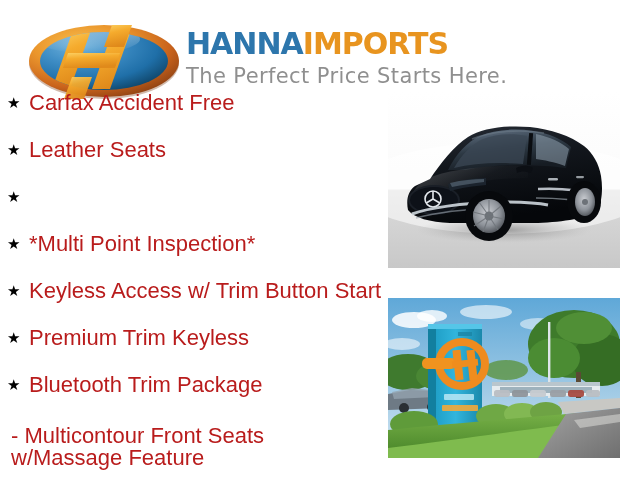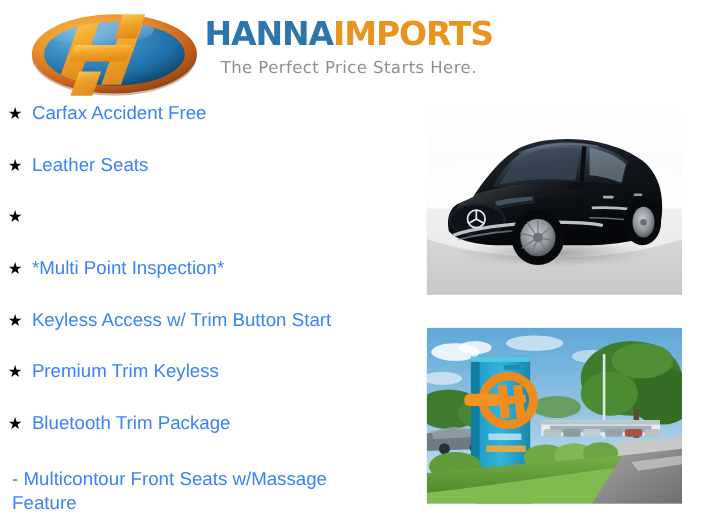--- a/index.html
+++ b/index.html
@@ -18,21 +18,21 @@
   
   #header {
     position: absolute;
     left: 0; top: 0;
     width: 640px;
     height: 90px;
   }
   #logo-lockup {
     position: absolute;
     left: 28px;
-    top: 11px;
+    top: 23px;
     display: flex;
     align-items: flex-start;
   }
   #logo-mark {
     width: 152px;
     height: 78px;
     position: relative;
     flex: none;
   }
   #logo-wordmark-block {
@@ -50,21 +50,21 @@
   .wm-hanna {
     color: #2d76ac;
     letter-spacing: -1px;
   }
   .wm-imports {
     color: #e8941f;
     letter-spacing: -1px;
   }
   #tagline {
     font-family: "DejaVu Sans", sans-serif;
-    font-size: 15px;
+    font-size: 21px;
     color: #8f8f8f;
     letter-spacing: 0.4px;
     margin-top: 5px;
     text-align: center;
     white-space: nowrap;
   }
 
   
   #feature-list {
     position: absolute;
@@ -80,23 +80,23 @@
   }
   .bullet-star {
     width: 22px;
     flex: none;
     font-size: 15px;
     line-height: 22px;
     color: #000000;
     font-family: "DejaVu Sans", sans-serif;
   }
   .feature-text {
-    font-size: 17px;
+    font-size: 22px;
     line-height: 22px;
-    color: #3b82f6;
+    color: #b91c1c;
     white-space: nowrap;
   }
   #sub-feature {
     padding-left: 11px;
     padding-top: 4px;
     width: 330px;
   }
   #sub-feature .feature-text {
     white-space: normal;
     line-height: 22px;

